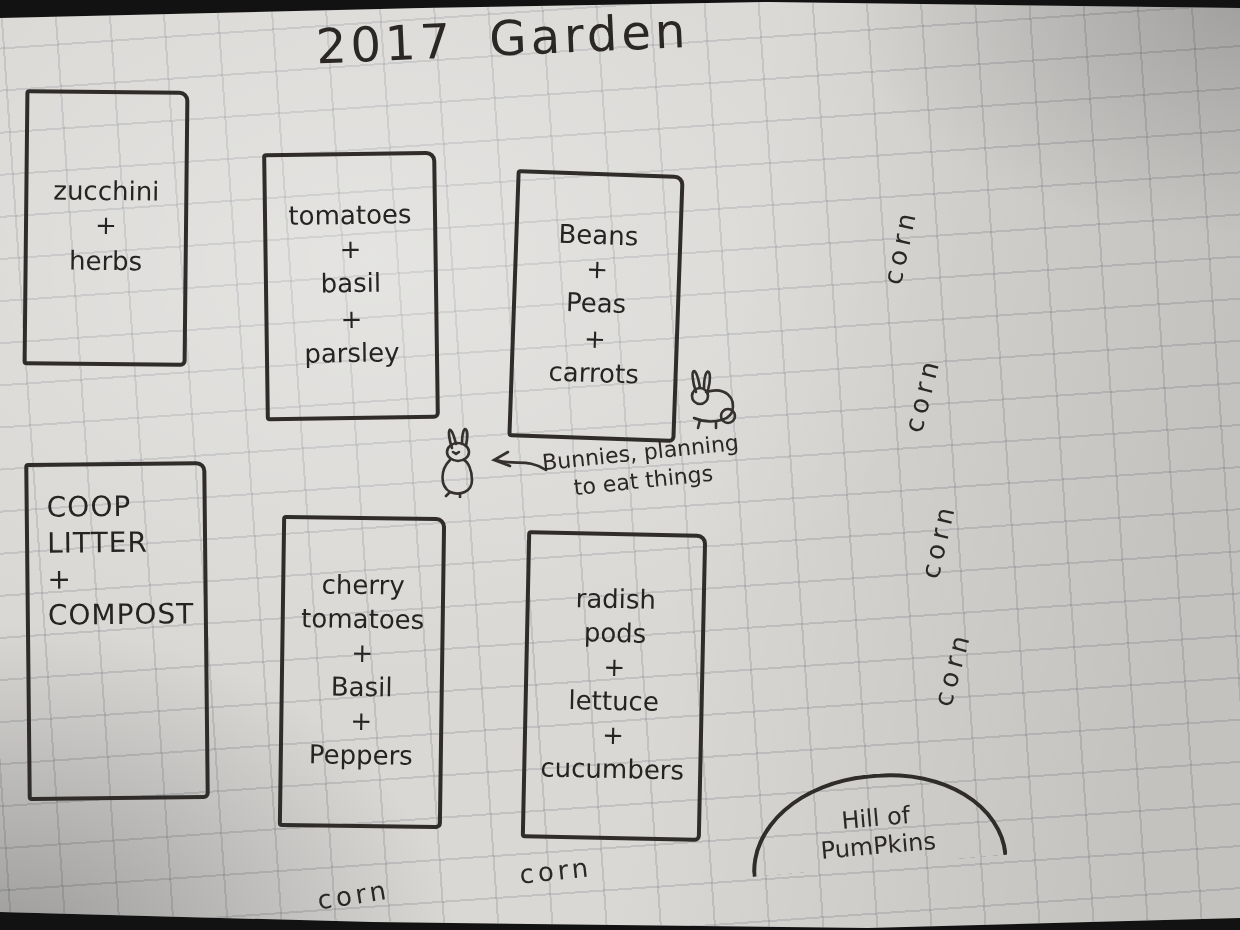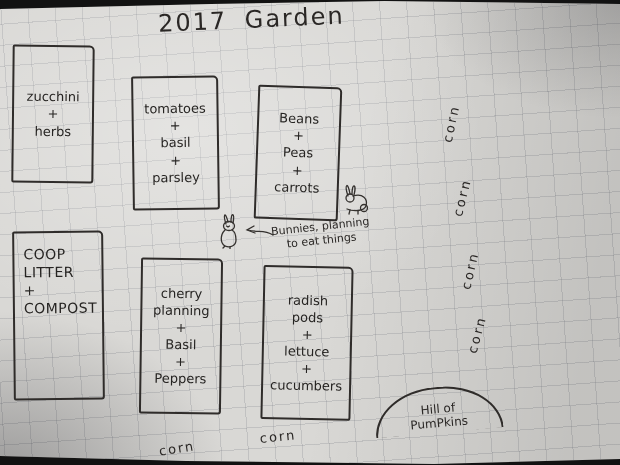--- a/index.html
+++ b/index.html
@@ -112,21 +112,21 @@
 carrots</span>
     </div>
     <div class="bed b4">
       <span class="bed-label">COOP
 LITTER
 +
 COMPOST</span>
     </div>
     <div class="bed b5">
       <span class="bed-label">cherry
-planning
+tomatoes
 +
 Basil
 +
 Peppers</span>
     </div>
     <div class="bed b6">
       <span class="bed-label">radish
 pods
 +
 lettuce

